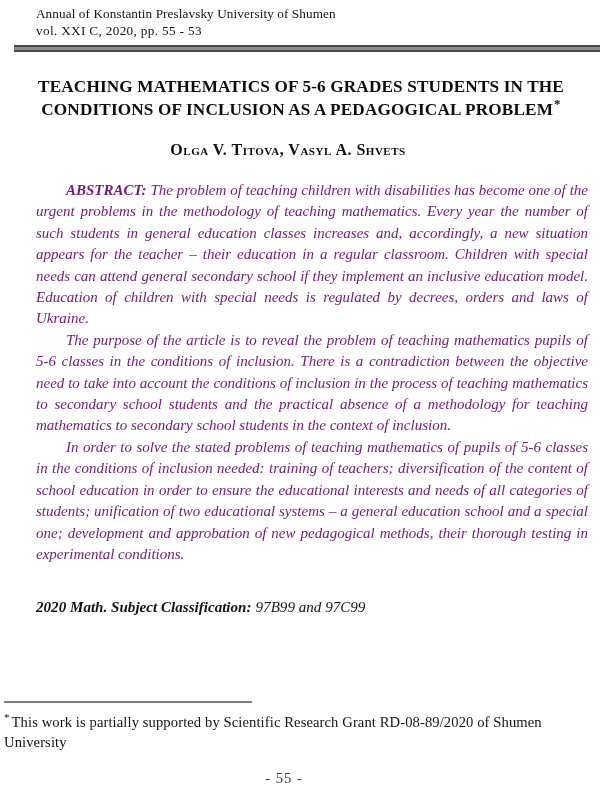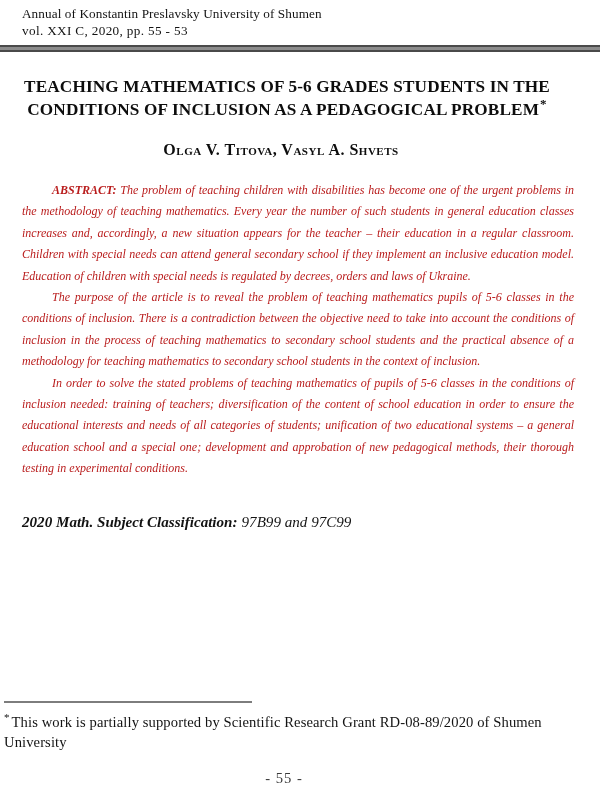--- a/index.html
+++ b/index.html
@@ -14,21 +14,21 @@
     color: #111111;
     position: relative;
     overflow: hidden;
   }
 
   .page {
     position: relative;
     width: 568px;
     height: 800px;
     box-sizing: border-box;
-    padding: 6px 28px 0 22px;
+    padding: 6px 28px 0 36px;
   }
 
   
   .runhead {
     font-family: "Liberation Serif", "DejaVu Serif", serif;
     font-size: 13.2px;
     line-height: 16.5px;
     letter-spacing: 0.1px;
     color: #131313;
     white-space: nowrap;
@@ -79,24 +79,24 @@
   
   .body-block {
     margin-top: 21px;
     width: 552px;
   }
   .para {
     margin: 0;
     text-align: justify;
     text-justify: inter-word;
     font-style: italic;
-    font-size: 12px;
+    font-size: 15px;
     line-height: 21.4px;
     text-indent: 30px;
-    color: #b91c1c;
+    color: #701a75;
     hyphens: none;
   }
   .para + .para { margin-top: 0px; }
   .lbl {
     font-weight: bold;
     font-style: italic;
   }
 
   .keywords-block { margin-top: 21px; width: 552px; }
 

